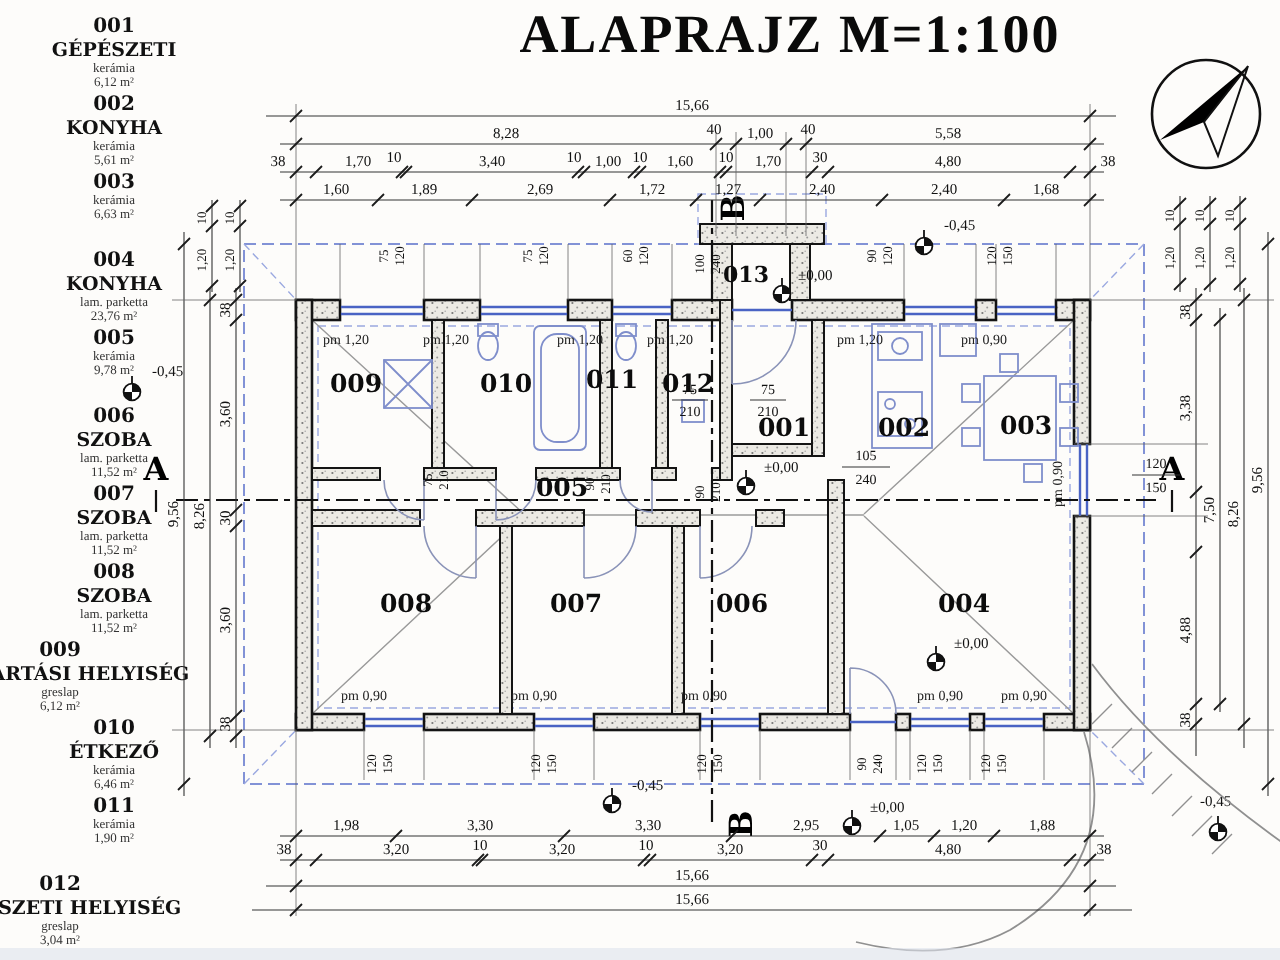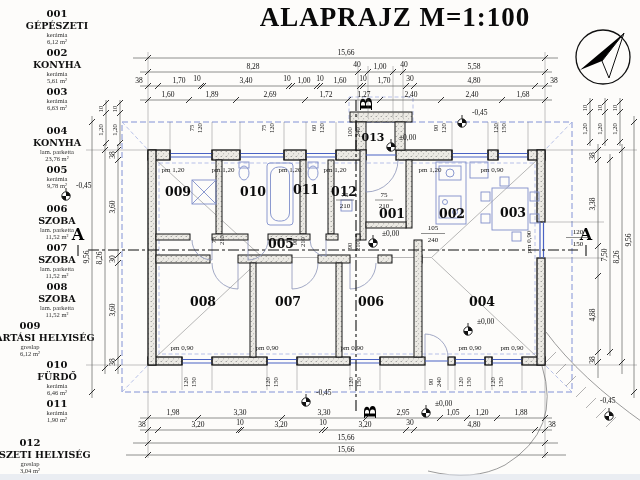--- a/index.html
+++ b/index.html
@@ -92,21 +92,21 @@
       <div class="area">11,52 m²</div>
     </div>
   <div class="lg wide" style="top:320px">
       <div class="num">009</div>
       <div class="name">HÁZTARTÁSI HELYISÉG</div>
       <div class="mat">greslap</div>
       <div class="area">6,12 m²</div>
     </div>
   <div class="lg" style="top:359px">
       <div class="num">010</div>
-      <div class="name">FÜRDŐ</div>
+      <div class="name">ÉTKEZŐ</div>
       <div class="mat">kerámia</div>
       <div class="area">6,46 m²</div>
     </div>
   <div class="lg" style="top:398px">
       <div class="num">011</div>
       <div class="mat">kerámia</div>
       <div class="area">1,90 m²</div>
     </div>
   <div class="lg wide" style="top:437px">
       <div class="num">012</div>

